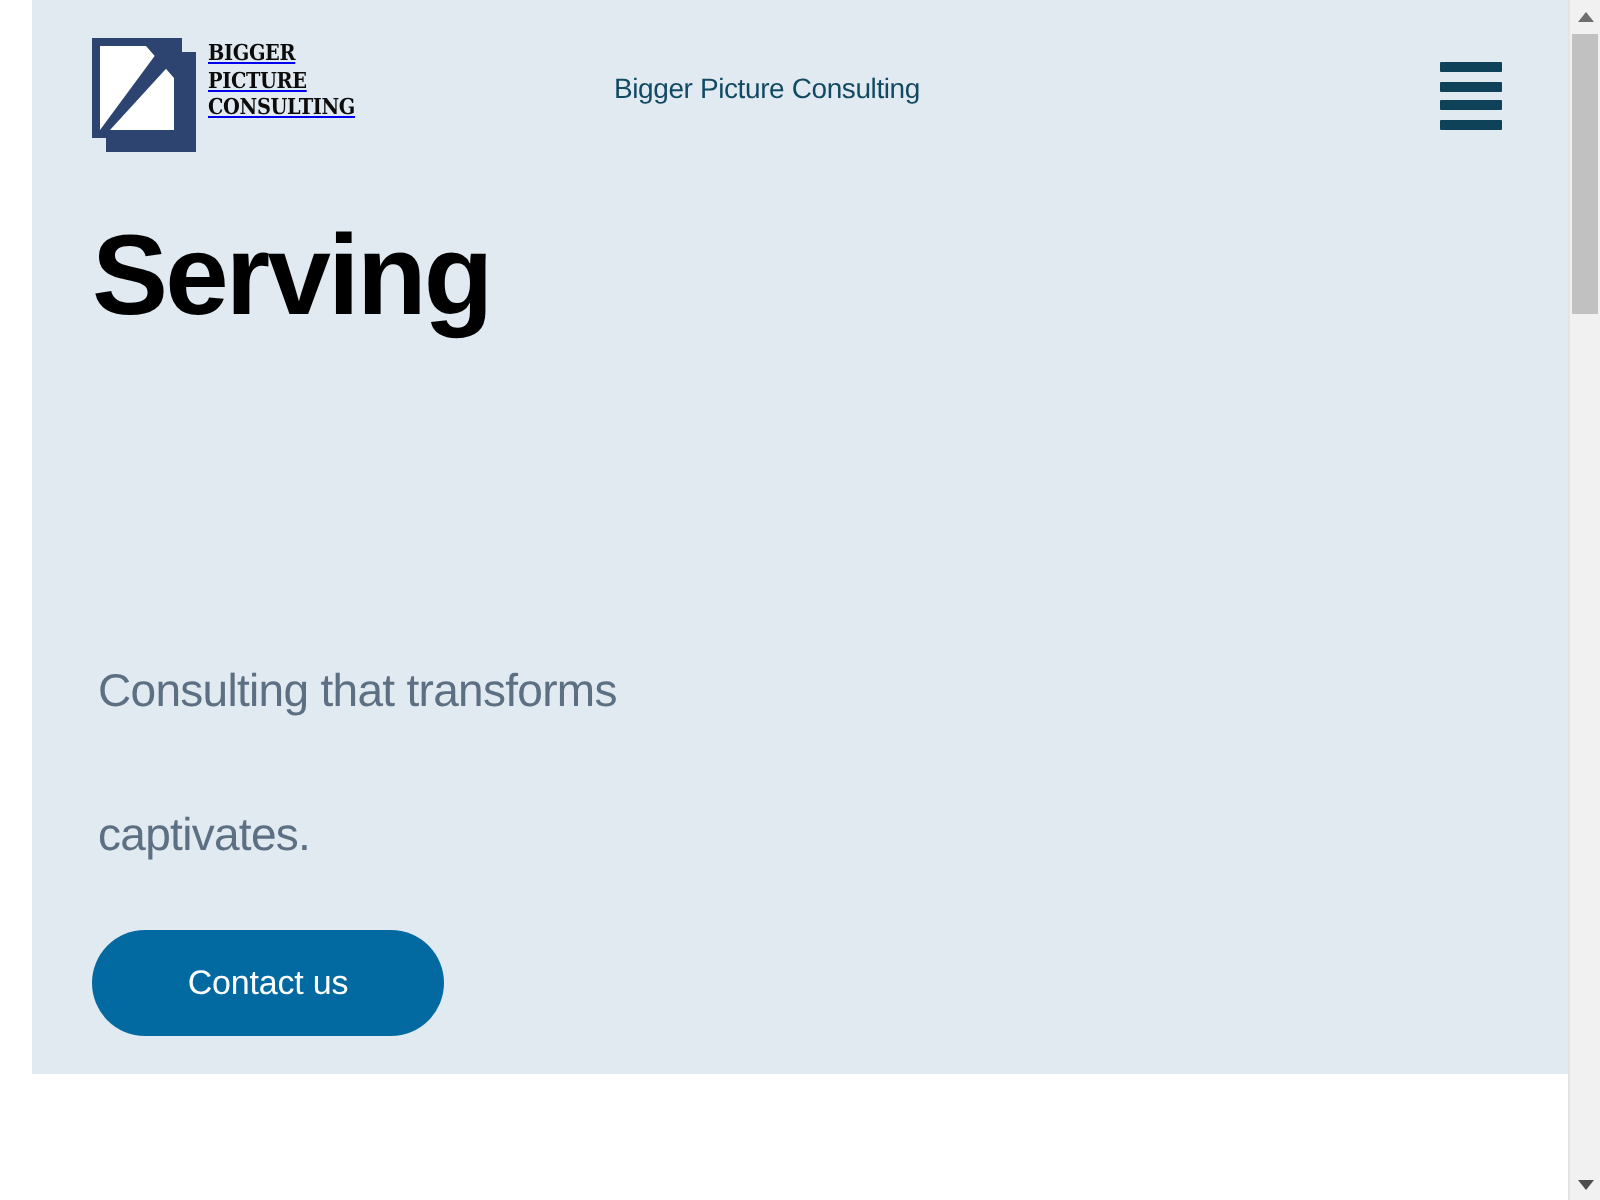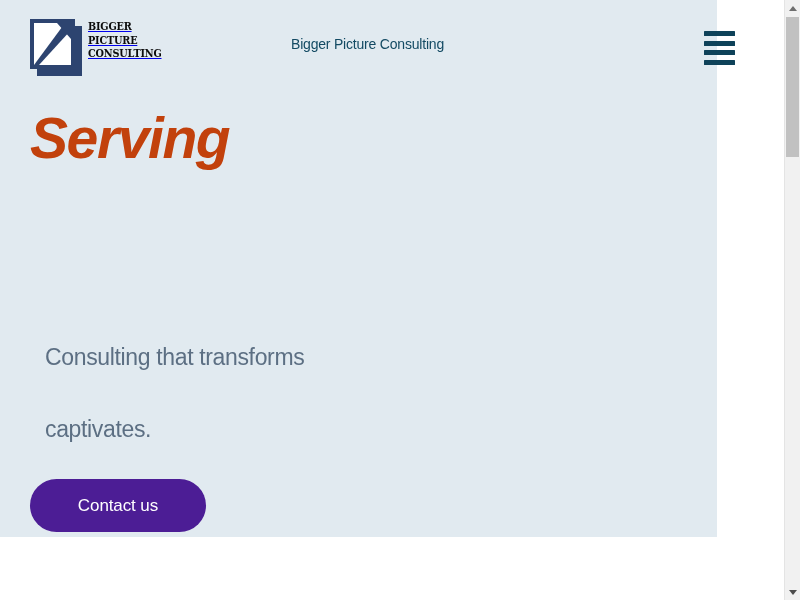--- a/index.html
+++ b/index.html
@@ -22,23 +22,23 @@
     top: 0;
     width: 784px;
     height: 600px;
     background: #ffffff;
     overflow: hidden;
   }
 
   
   .hero {
     position: absolute;
-    left: 0;
-    top: 0;
-    width: 717px;
+    left: 16px;
+    top: 0;
+    width: 784px;
     height: 537px;
     background: #e1eaf0;
   }
 
   
   .site-header {
     position: absolute;
     left: 0;
     top: 0;
     width: 784px;
@@ -117,53 +117,51 @@
   .hero-heading {
     position: absolute;
     left: 30px;
     top: 107px;
     width: 320px;
     margin: 0;
     font-size: 57px;
     line-height: 62px;
     font-weight: 700;
     letter-spacing: -1.4px;
-    color: #c2410c;
-    font-style: italic;
+    color: #000000;
   }
 
   .hero-sub {
     position: absolute;
     left: 29px;
     top: 323px;
     width: 340px;
-    margin: 16px;
+    margin: 4px;
     font-size: 23px;
     line-height: 36px;
     font-weight: 400;
     letter-spacing: -0.35px;
     color: #5c6f83;
   }
 
   .cta-button {
     position: absolute;
     left: 30px;
     top: 465px;
     width: 176px;
     height: 53px;
     border: none;
     border-radius: 27px;
-    background: #4c1d95;
+    background: #0369a1;
     color: #ffffff;
     font-family: "Liberation Sans", sans-serif;
     font-size: 17px;
     letter-spacing: -0.1px;
     cursor: pointer;
     padding: 0;
-    margin-top: 14px;
   }
 
   
   .below-fold {
     position: absolute;
     left: 0;
     top: 537px;
     width: 784px;
     height: 63px;
     background: #ffffff;

